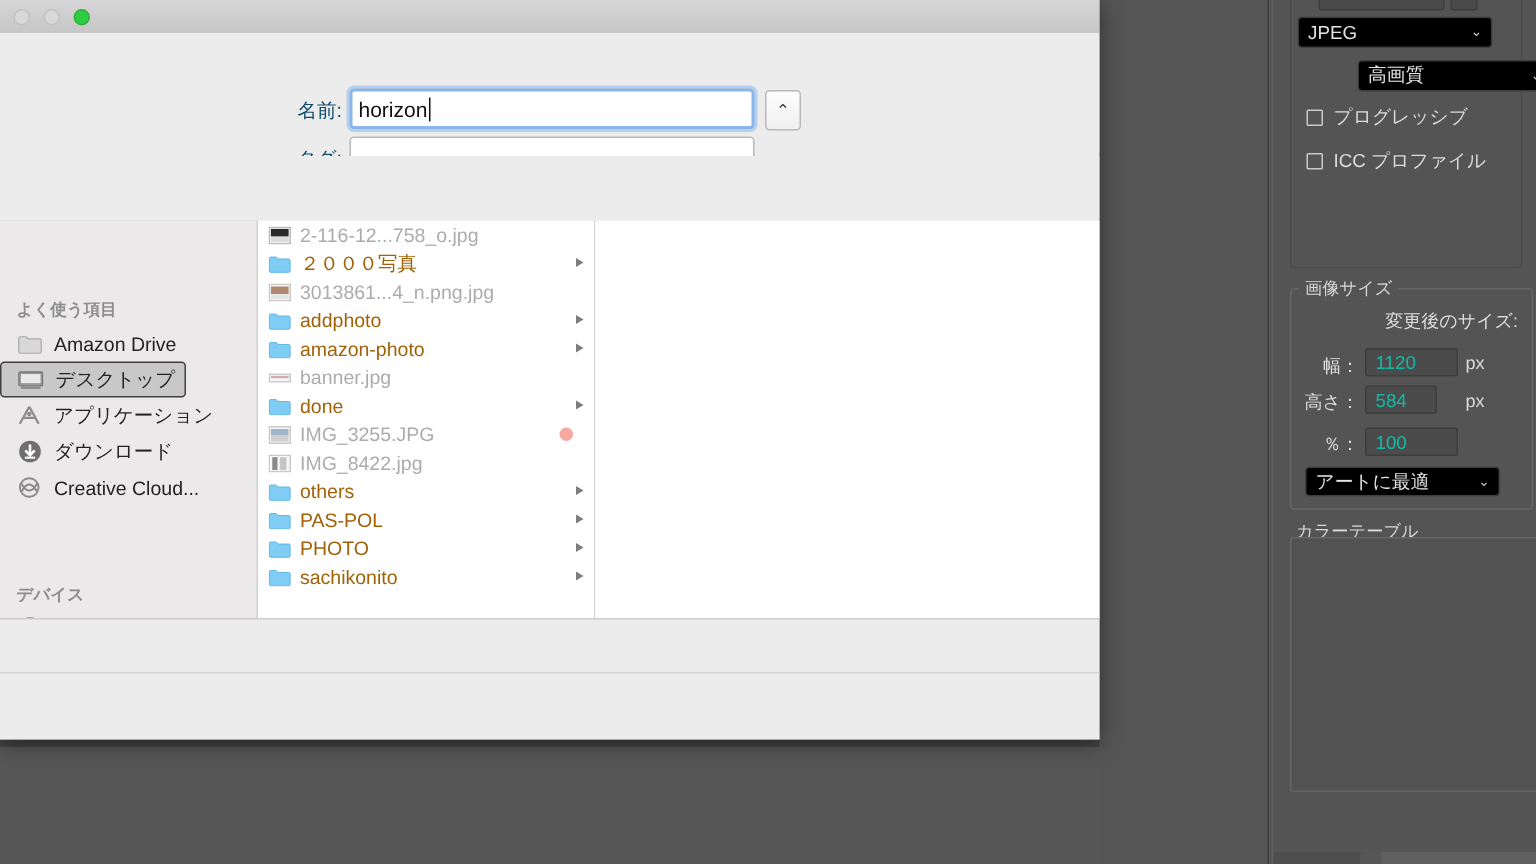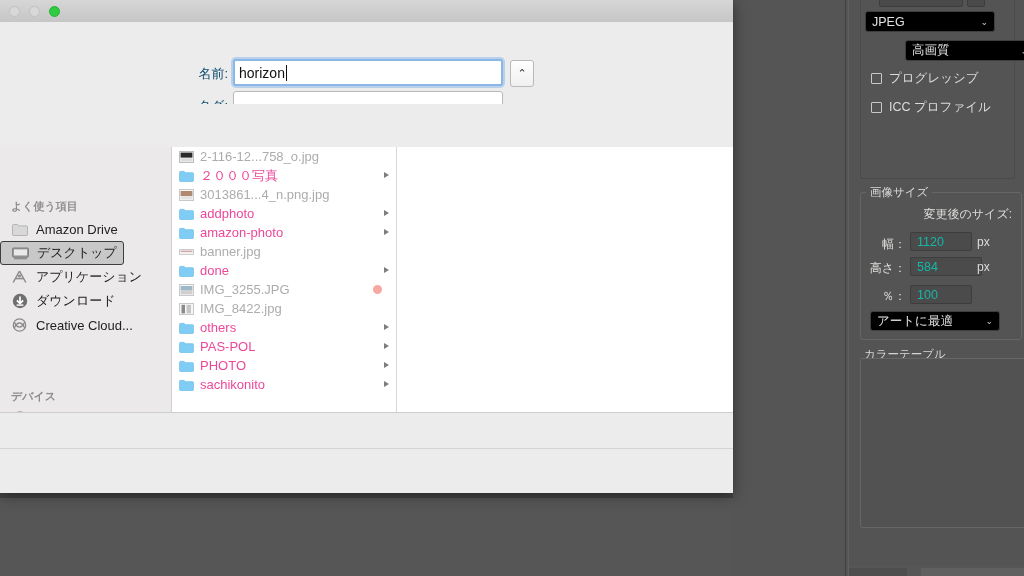--- a/index.html
+++ b/index.html
@@ -46,21 +46,21 @@
 
   .lbl-r{position:absolute;text-align:right;font-size:12px;color:#dededc;}
   #lbl-newsize{left:860px;top:206px;width:152px;}
   #lbl-w{left:860px;top:236px;width:46px;}
   #lbl-h{left:860px;top:260px;width:46px;}
   #lbl-pct{left:860px;top:288px;width:46px;}
 
   .fld{position:absolute;background:#4b4b4b;border:1px solid #3d3d3d;border-radius:2px;
        color:#14b8a6;font-size:12.5px;display:flex;align-items:center;padding-left:6px;box-sizing:border-box;}
   #f-width{left:910px;top:232px;width:62px;height:19px;}
-  #f-height{left:910px;top:257px;width:72px;height:19px;}
+  #f-height{left:910px;top:257px;width:48px;height:19px;}
   #f-pct{left:910px;top:285px;width:62px;height:19px;}
   .unit{position:absolute;font-size:12px;color:#dcdcdc;}
   #u-w{left:977px;top:235px;}
   #u-h{left:977px;top:260px;}
   #sel-resample{left:870px;top:311px;width:130px;height:20px;}
 
   #colortable-box{position:absolute;left:860px;top:358px;width:170px;height:168px;border:1px solid #666;background:#525252;border-radius:2px;}
   .bottom-strip{position:absolute;left:849px;top:566px;width:175px;height:10px;background:#565656;}
   .bottom-strip .b1{position:absolute;left:0;top:2px;width:58px;height:8px;background:#4e4e4e;}
   .bottom-strip .b2{position:absolute;left:72px;top:2px;width:103px;height:8px;background:#606060;}
@@ -119,21 +119,21 @@
   .sidebar{position:absolute;left:0;top:147px;width:171px;height:265px;background:#ebe9e9;border-right:1px solid #d2d0d0;overflow:hidden;}
   .sb-head{font-size:11px;color:#8d8d8d;font-weight:bold;padding:6px 0 3px 11px;margin-top:46px;}
   .sb-item{height:24px;display:flex;align-items:center;gap:8px;padding-left:11px;font-size:13px;color:#222;box-sizing:border-box;}
   .sb-item.sel{background:#c8c8c8;}
   .sb-ico{width:17px;height:17px;flex:0 0 17px;display:flex;align-items:center;justify-content:center;}
 
   .filelist{position:absolute;left:172px;top:147px;width:224px;height:265px;background:#fff;border-right:1px solid #d7d7d7;overflow:hidden;}
   .frow{height:19px;display:flex;align-items:center;gap:6px;padding-left:6px;font-size:13px;box-sizing:border-box;position:relative;}
   .frow .nm{white-space:nowrap;overflow:hidden;text-overflow:ellipsis;}
   .frow.dim .nm{color:#acacac;}
-  .frow.norm .nm{color:#ec4899;}
+  .frow.norm .nm{color:#a16207;}
   .f-ico{width:16px;height:14px;flex:0 0 16px;display:flex;align-items:center;justify-content:center;}
   .arrow{position:absolute;right:7px;top:6px;width:0;height:0;border-left:5px solid #7d7d7d;border-top:3.5px solid transparent;border-bottom:3.5px solid transparent;}
   .dot{position:absolute;right:14px;top:5px;width:9px;height:9px;border-radius:50%;background:#f7a8a0;}
   .preview{position:absolute;left:397px;top:147px;width:336px;height:265px;background:#fff;}
 
   .typebar{position:absolute;left:0;top:412px;width:733px;height:36px;background:#ececec;border-top:1px solid #cdcdcd;}
 
   .actionbar{position:absolute;left:0;top:448px;width:733px;height:45px;background:#ececec;border-top:1px solid #d4d4d4;}
   .sheet-shadow{position:absolute;left:0;top:493px;width:733px;height:5px;background:rgba(0,0,0,.22);}
 </style>

